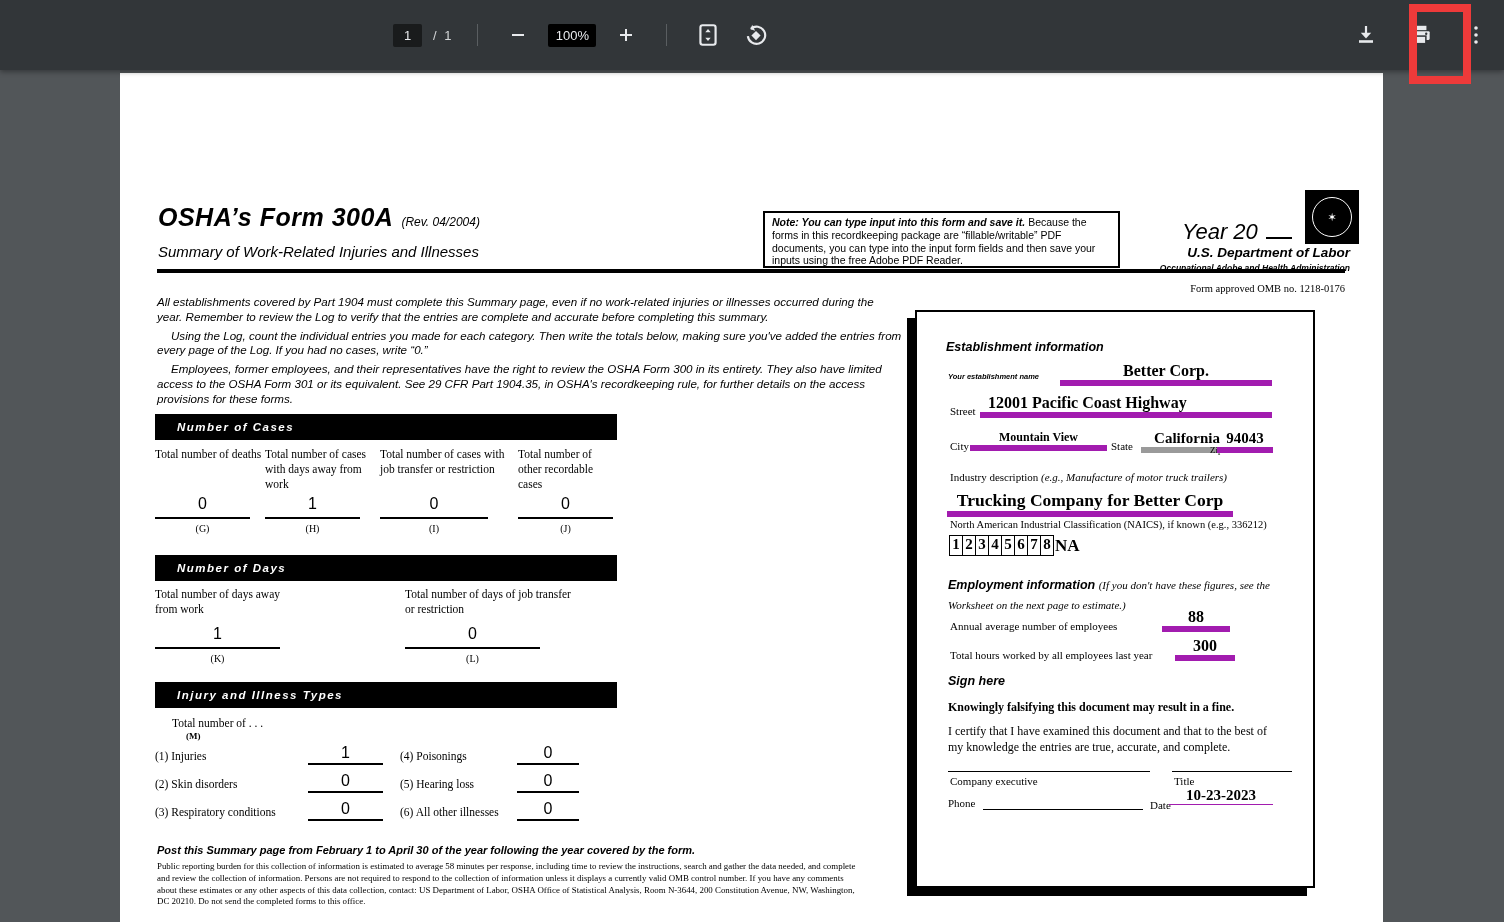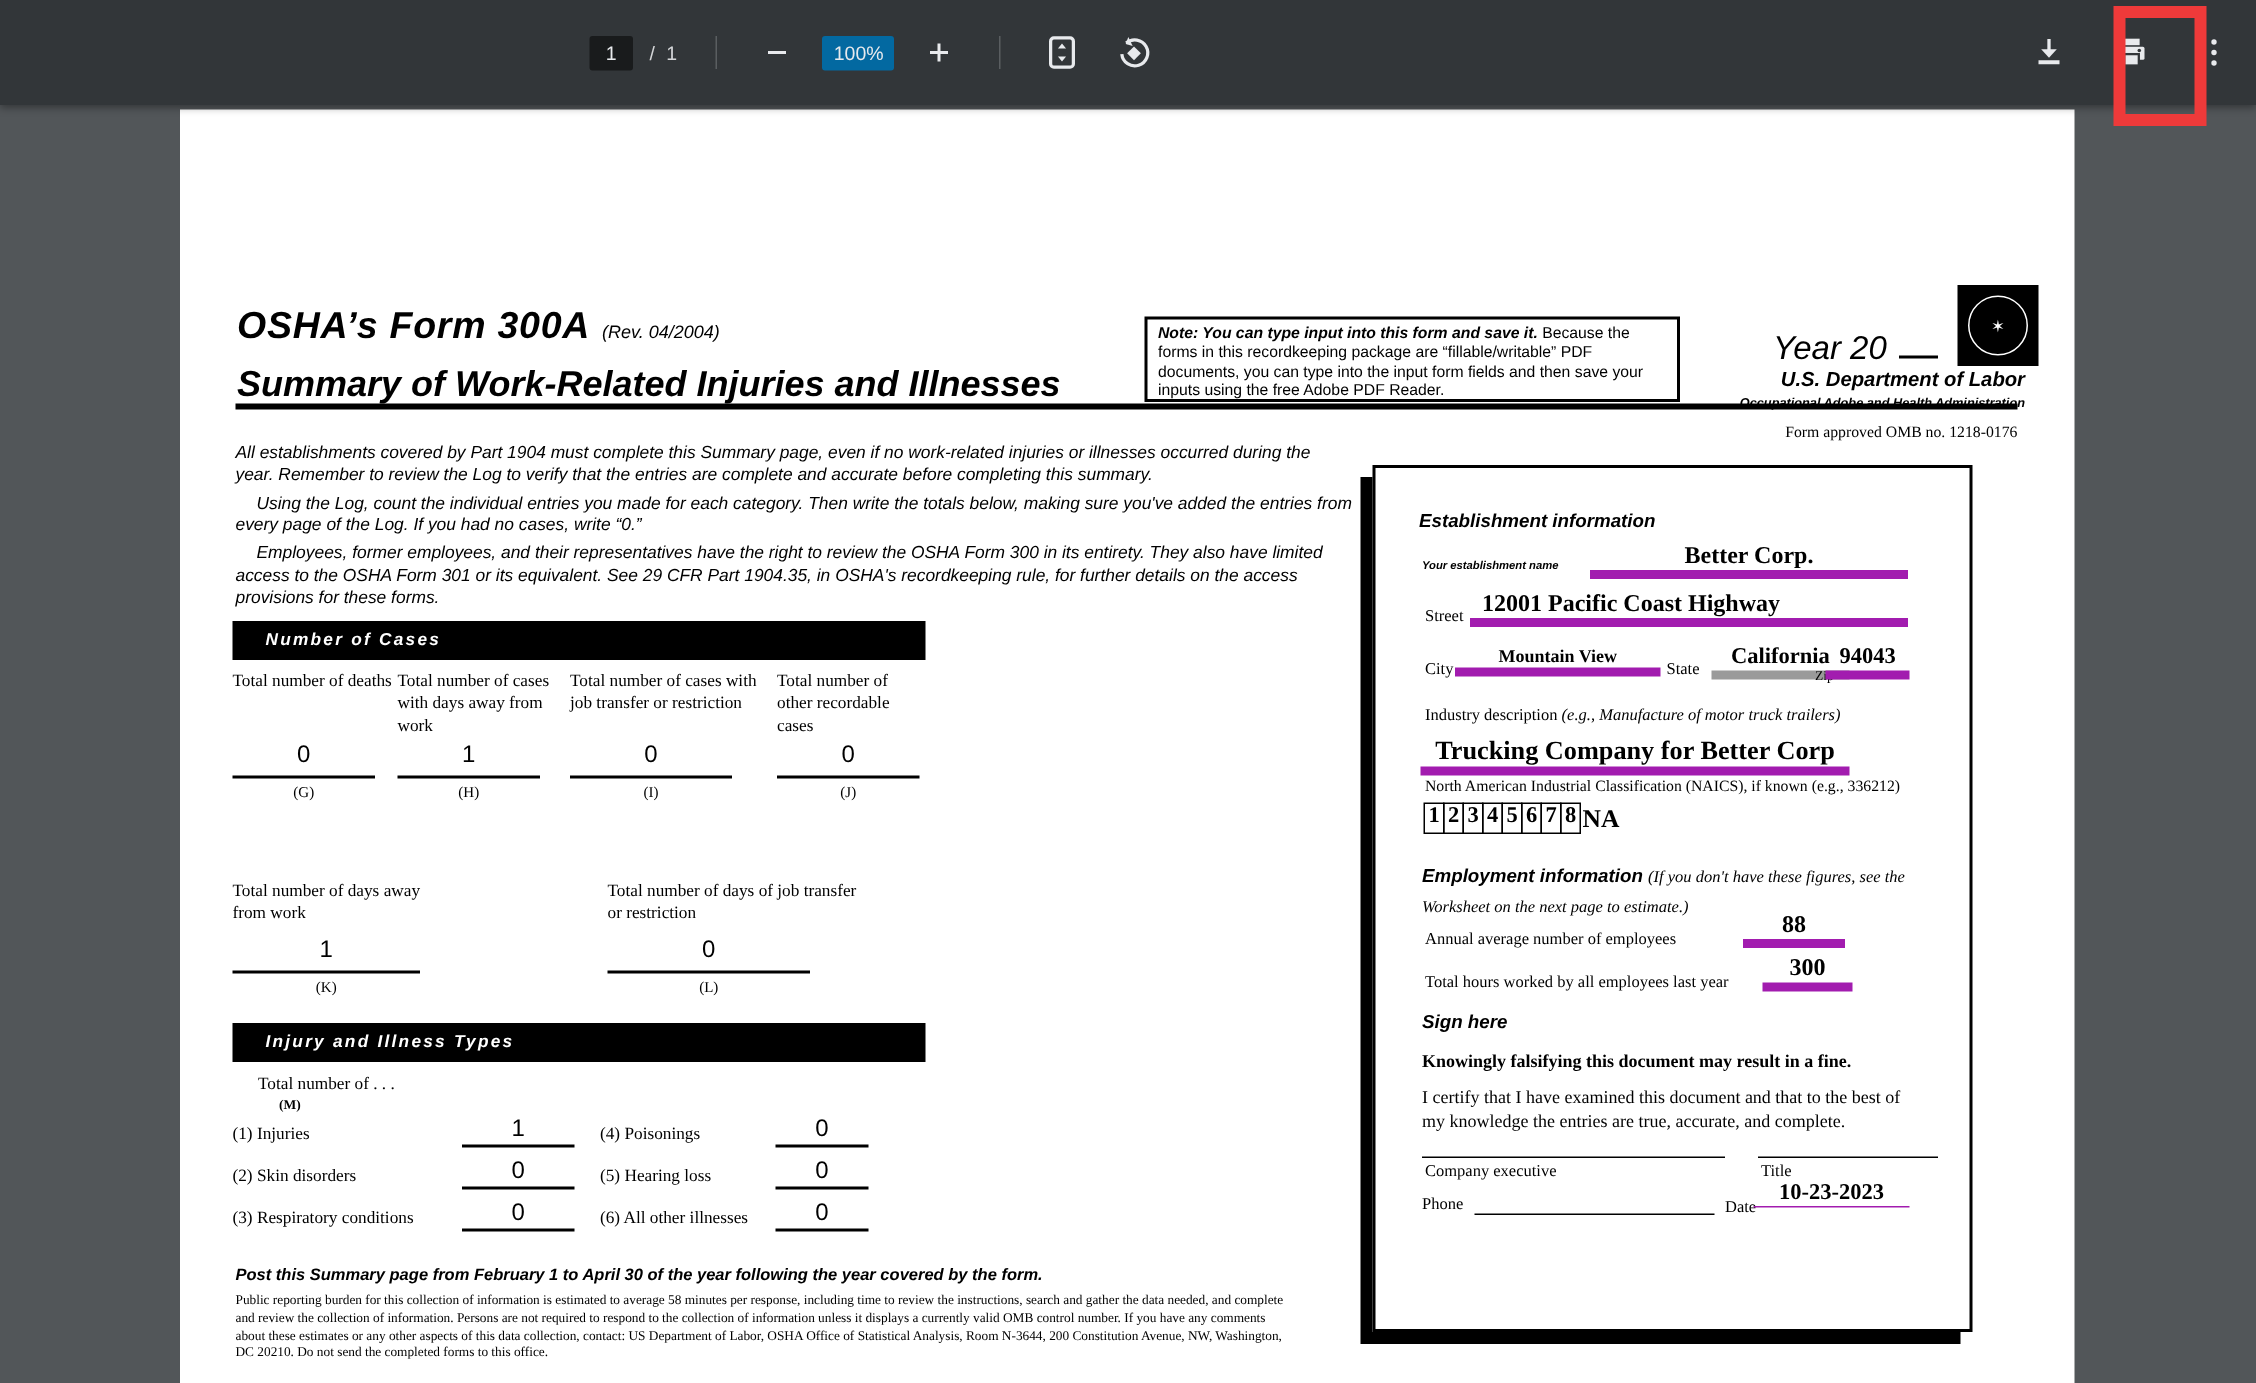--- a/index.html
+++ b/index.html
@@ -9,36 +9,36 @@
   
   .toolbar { position:absolute; left:0; top:0; width:1504px; height:70px;
     background:#323639; box-shadow:0 2px 5px rgba(0,0,0,.35); z-index:5; }
   .tb-center { position:absolute; left:393px; top:0; height:70px; display:flex; align-items:center; }
   .pagebox { width:29px; height:23px; background:#191b1c; color:#e8eaed; font-size:13px;
     display:flex; align-items:center; justify-content:center; border-radius:2px; }
   .pagetotal { color:#d4d6d8; font-size:13px; margin-left:11px; letter-spacing:2px; }
   .tb-sep { width:1px; height:22px; background:#5a5e61; margin:0 24px; }
   .tb-btn { background:none; border:none; color:#e8eaed; cursor:pointer; display:flex;
     align-items:center; justify-content:center; padding:4px; }
-  .zoombox { min-width:48px; height:23px; background:#0369a1; color:#e8eaed; font-size:13px;
+  .zoombox { min-width:48px; height:23px; background:#000000; color:#e8eaed; font-size:13px;
     display:flex; align-items:center; justify-content:center; border-radius:2px; margin:0 14px; }
   .tb-right { position:absolute; right:12px; top:0; height:70px; display:flex; align-items:center; gap:22px; }
   svg.icon { display:block; }
 
   .print-highlight { position:absolute; left:1409px; top:4px; width:62px; height:80px;
     border:8px solid #ee3a3a; z-index:9; pointer-events:none; }
 
   
   .page { position:absolute; left:120px; top:73px; width:1263px; height:849px;
     background:#fff; color:#000; }
 
   .form-title { position:absolute; left:38px; top:130px; font-size:25px; font-style:italic;
     font-weight:bold; letter-spacing:.5px; }
   .form-rev { font-size:12px; font-weight:normal; letter-spacing:0; margin-left:8px; }
-  .form-subtitle { position:absolute; left:38px; top:170px; font-size:24px; font-style:italic; font-weight:bold; }
+  .form-subtitle { position:absolute; left:38px; top:170px; font-size:15px; font-style:italic; font-weight:normal; }
   .title-rule { position:absolute; left:37px; top:196px; width:1188px; height:4px; background:#000; }
 
   .note-box { position:absolute; left:643px; top:138px; width:357px; height:57px;
     border:2px solid #000; padding:3px 7px; font-size:10.5px; line-height:1.22; }
   .note-box b { font-style:italic; }
 
   .year-label { position:absolute; left:1062px; top:142px; font-size:22px; font-style:italic; }
   .year-blank { display:inline-block; width:26px; border-bottom:2px solid #000; height:24px; margin-left:8px; }
   .dol-logo { position:absolute; left:1185px; top:117px; width:54px; height:54px; background:#000;
     display:flex; align-items:center; justify-content:center; }
@@ -206,20 +206,21 @@
       <div class="entry w108">0</div>
       <div class="col-letter w108">(I)</div>
     </div>
     <div>
       <div class="col-label">Total number of other recordable cases</div>
       <div class="entry w95">0</div>
       <div class="col-letter w95">(J)</div>
     </div>
   </div>
 
+  <div class="section-bar" style="top:482px;">Number of Days</div>
   <div class="days-cols">
     <div class="days-col days-col1">
       <div class="col-label" style="height:38px;width:150px;">Total number of days away from work</div>
       <div class="entry w125">1</div>
       <div class="col-letter w125">(K)</div>
     </div>
     <div class="days-col days-col2">
       <div class="col-label" style="height:38px;width:170px;">Total number of days of job transfer or restriction</div>
       <div class="entry w135">0</div>
       <div class="col-letter w135">(L)</div>

